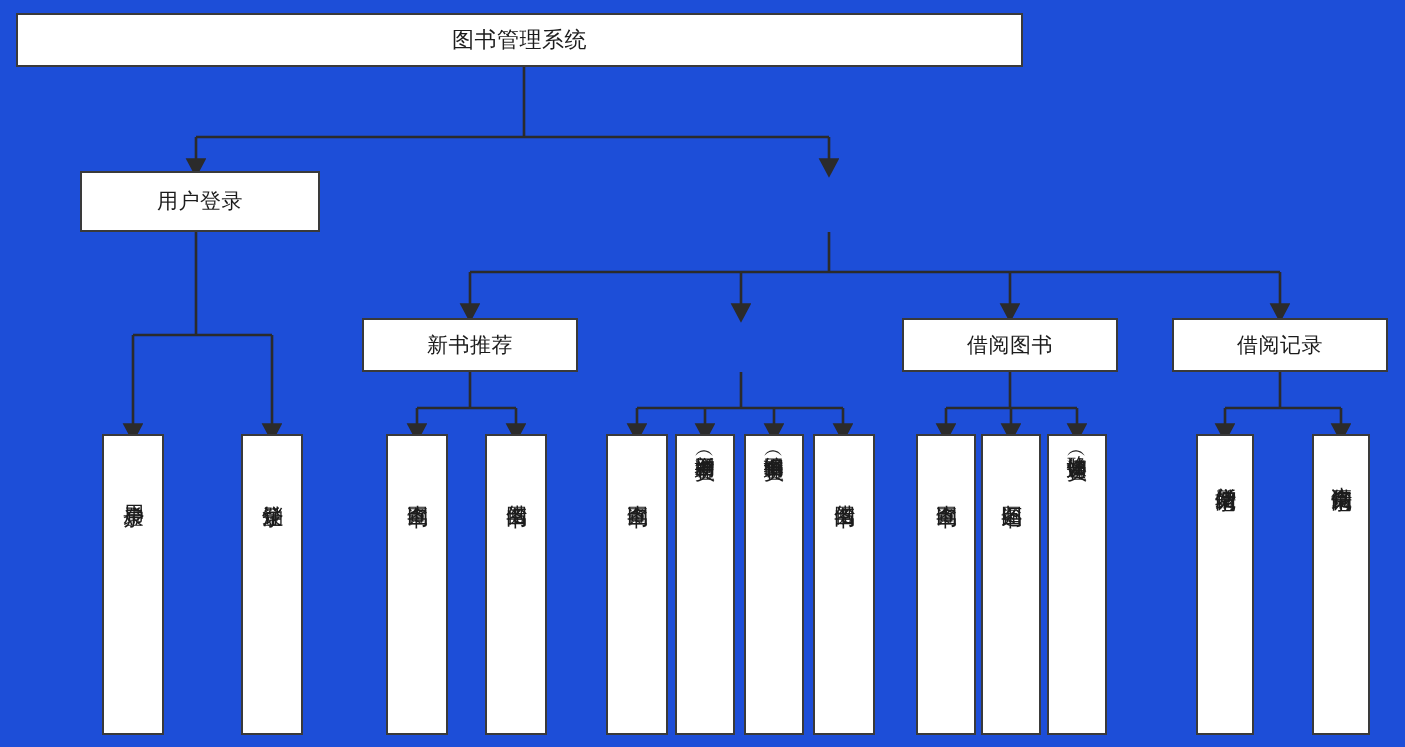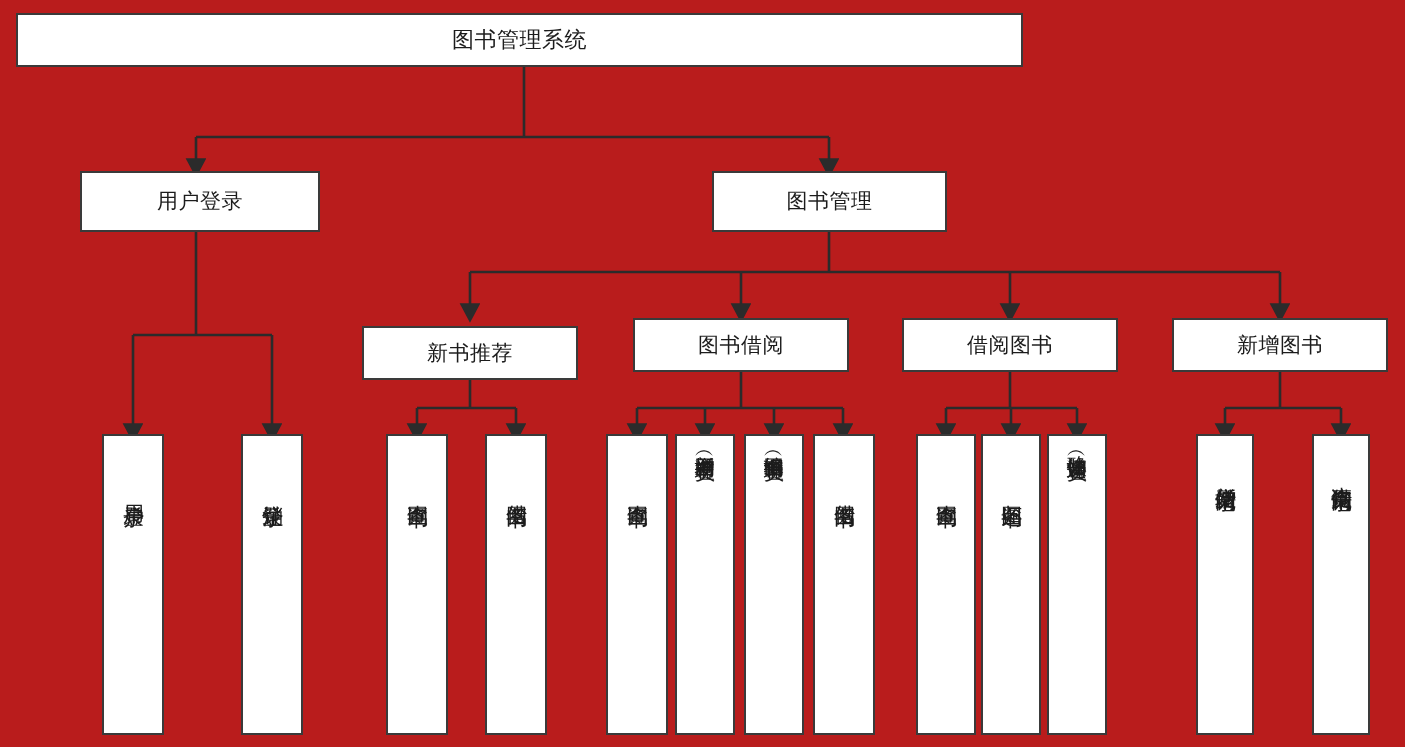--- a/index.html
+++ b/index.html
@@ -8,21 +8,21 @@
     padding: 0;
     background: #ffffff;
   }
   body {
     font-family: "DejaVu Sans", "Liberation Sans", sans-serif;
   }
   #diagram-root {
     position: relative;
     width: 1405px;
     height: 747px;
-    background: #b91c1c;
+    background: #1d4ed8;
     overflow: hidden;
   }
   #edge-layer {
     position: absolute;
     left: 0;
     top: 0;
     width: 1405px;
     height: 747px;
     pointer-events: none;
   }
@@ -131,35 +131,29 @@
     </g>
   </svg>
 
   <div class="node horiz root" style="left:16px; top:13px; width:1007px; height:54px;">
     <span class="label">图书管理系统</span>
   </div>
 
   <div class="node horiz" style="left:80px; top:171px; width:240px; height:61px;">
     <span class="label">用户登录</span>
   </div>
-  <div class="node horiz" style="left:712px; top:171px; width:235px; height:61px;">
-    <span class="label">图书管理</span>
-  </div>
 
-  <div class="node horiz" style="left:362px; top:318px; width:216px; height:54px;margin-top:8px;">
+  <div class="node horiz" style="left:362px; top:318px; width:216px; height:54px;">
     <span class="label">新书推荐</span>
-  </div>
-  <div class="node horiz" style="left:633px; top:318px; width:216px; height:54px;">
-    <span class="label">图书借阅</span>
   </div>
   <div class="node horiz" style="left:902px; top:318px; width:216px; height:54px;">
     <span class="label">借阅图书</span>
   </div>
   <div class="node horiz" style="left:1172px; top:318px; width:216px; height:54px;">
-    <span class="label">新增图书</span>
+    <span class="label">借阅记录</span>
   </div>
 
   <div class="node vert" style="left:102px; top:434px; width:62px; height:301px; justify-content:center; padding-top:52px;">
     <span class="label">用户登录</span>
   </div>
   <div class="node vert" style="left:241px; top:434px; width:62px; height:301px; justify-content:center; padding-top:52px;">
     <span class="label">注销登录</span>
   </div>
 
   <div class="node vert" style="left:386px; top:434px; width:62px; height:301px; justify-content:center; padding-top:52px;">

